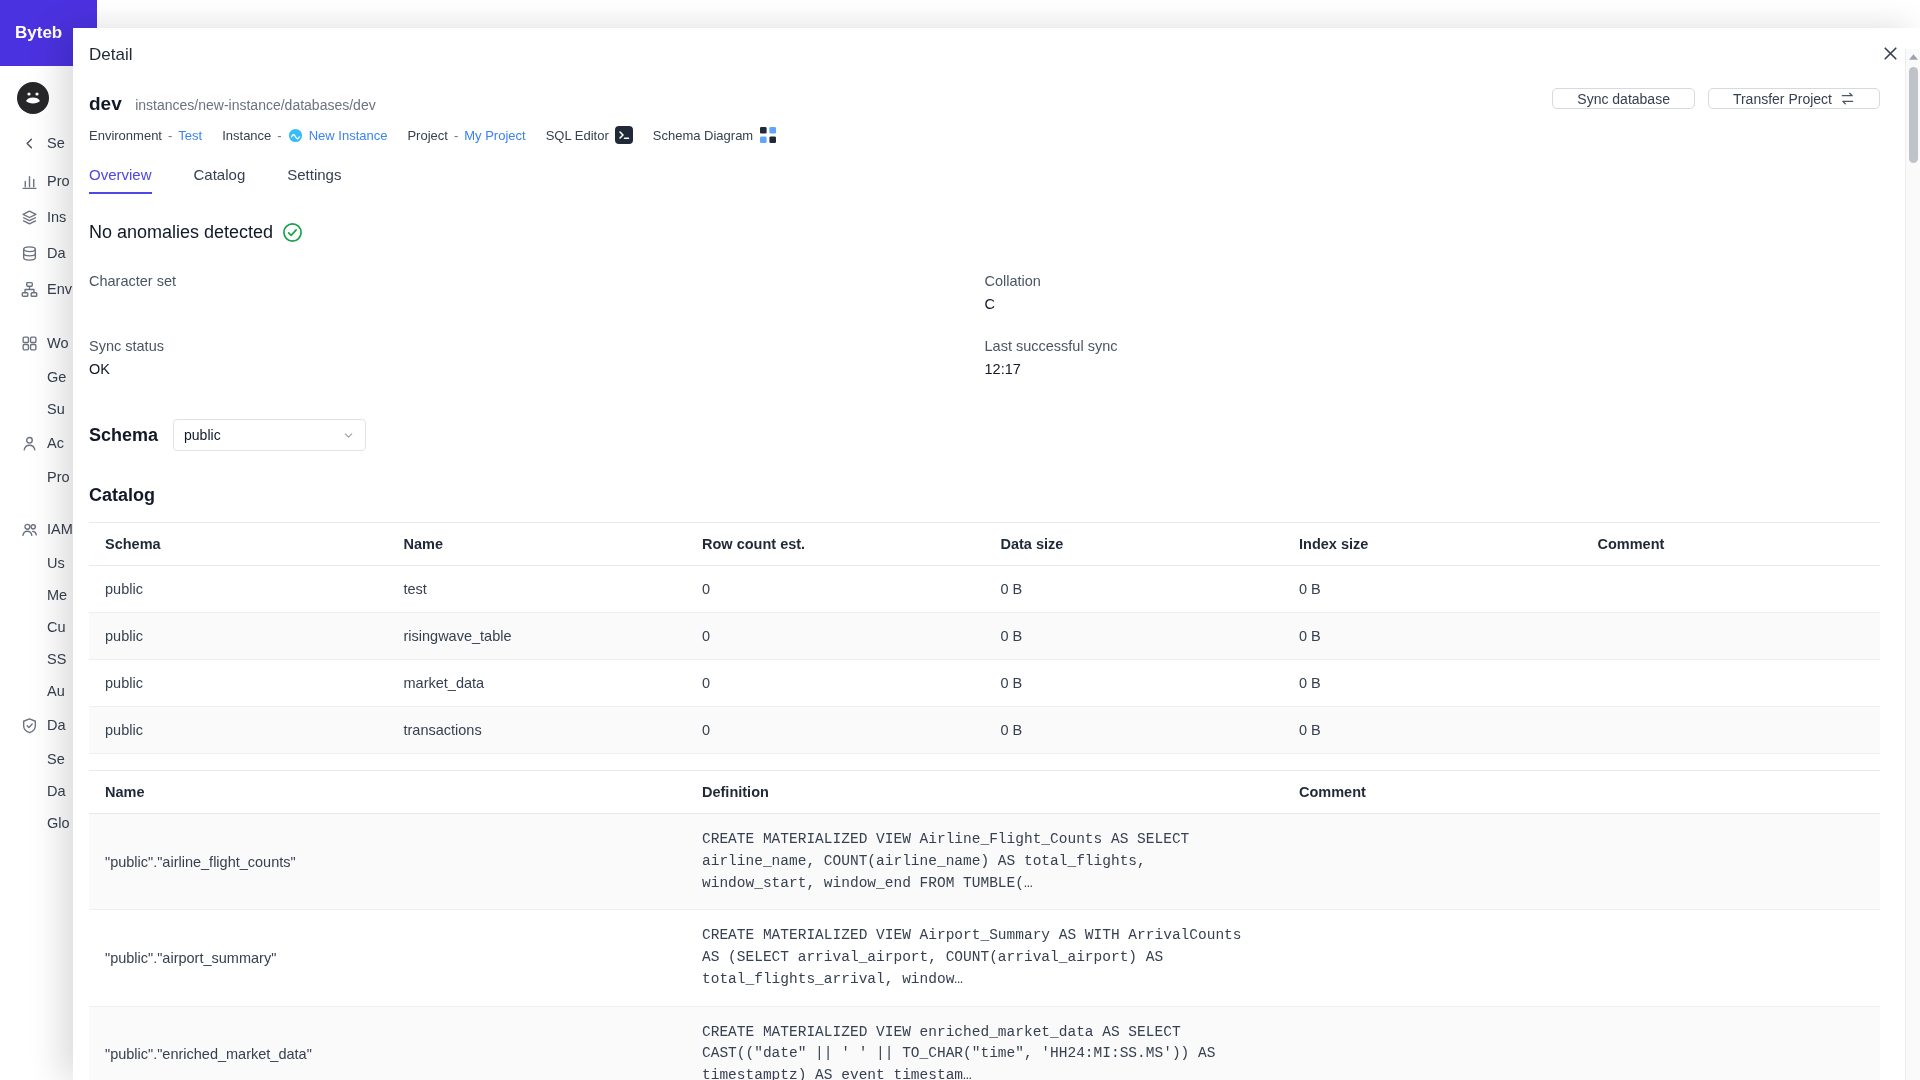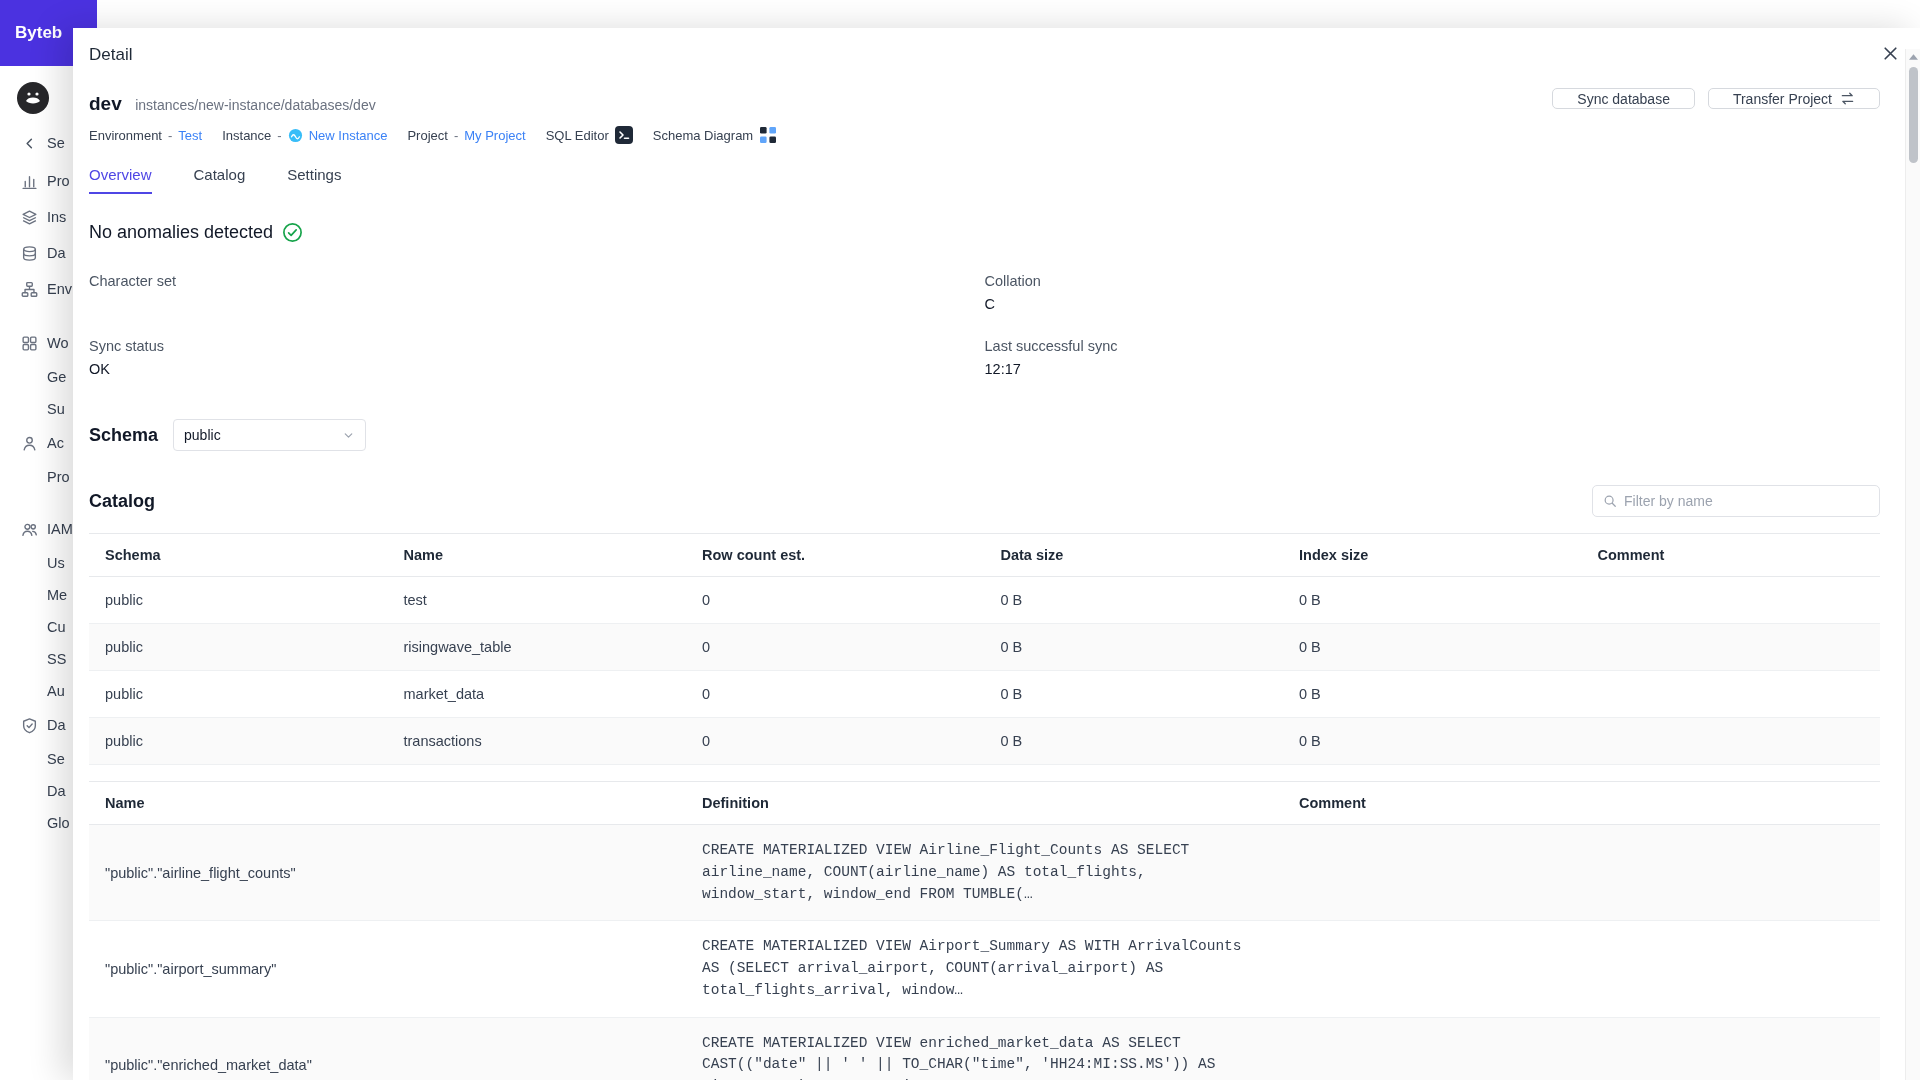--- a/index.html
+++ b/index.html
@@ -342,29 +342,20 @@
           <span style="line-height:0;">
             <svg width="13" height="13" viewBox="0 0 16 16">
                 <path d="M4 6l4 4 4-4" fill="none" stroke="#9ca3af" stroke-width="1.5" stroke-linecap="round" stroke-linejoin="round"></path>
               </svg>
           </span>
         </div>
       </div>
 
       <div class="tables-head">
         <span class="section-title">Catalog</span>
-        <div class="filter-box">
-          <span style="line-height:0;">
-            <svg width="14" height="14" viewBox="0 0 16 16">
-                <circle cx="7" cy="7" r="4.5" fill="none" stroke="#9ca3af" stroke-width="1.4"></circle>
-                <path d="M10.6 10.6 14 14" stroke="#9ca3af" stroke-width="1.4" stroke-linecap="round"></path>
-              </svg>
-          </span>
-          <input placeholder="Filter by name" style="">
-        </div>
       </div>
 
       <table class="data-table tables">
         <thead>
             <tr>
               <th>Schema</th>
               <th>Name</th>
               <th>Row count est.</th>
               <th>Data size</th>
               <th>Index size</th>

